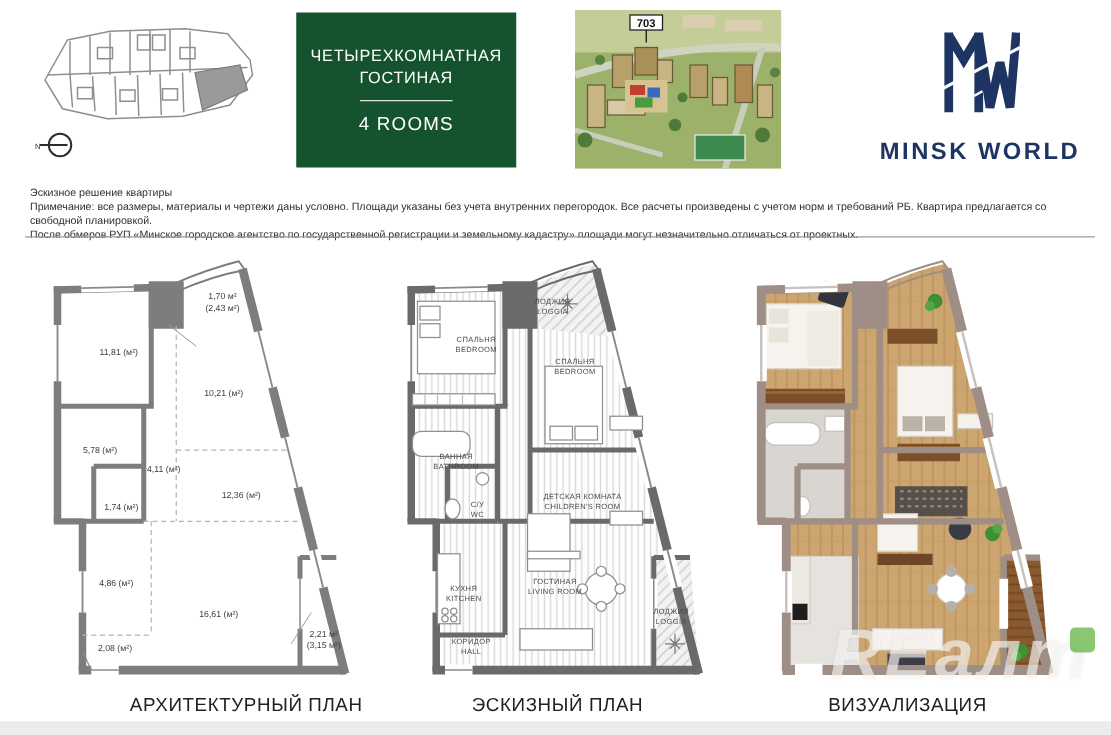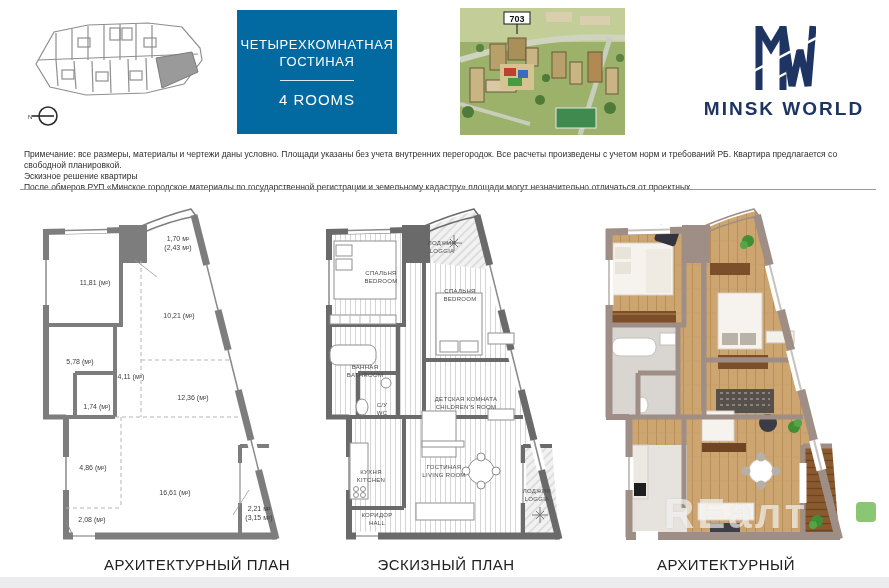--- a/index.html
+++ b/index.html
@@ -1,42 +1,42 @@
 <!DOCTYPE html>
 <html><head>
 <meta charset="utf-8">
 <style>
   html,body{margin:0;padding:0;background:#fff;}
   #page{position:relative;width:889px;height:588px;background:#ffffff;overflow:hidden;
         font-family:"Liberation Sans",sans-serif;}
   
   .schematic{position:absolute;left:26px;top:16px;}
-  .title-box{position:absolute;left:237px;top:10px;width:160px;height:124px;background:#0369a1;
+  .title-box{position:absolute;left:237px;top:10px;width:176px;height:124px;background:#14532d;
              display:flex;flex-direction:column;align-items:center;justify-content:center;color:#fff;}
   .title-box .t1{font-size:13px;letter-spacing:.6px;line-height:17px;text-align:center;}
   .title-box .div{width:74px;height:1px;background:rgba(255,255,255,.85);margin:10px 0;}
   .title-box .t2{font-size:15px;letter-spacing:1px;}
   .aerial{position:absolute;left:460px;top:8px;width:165px;height:127px;}
   .brand{position:absolute;left:688px;top:20px;width:192px;text-align:center;}
-  .brand .name{margin-top:4px;font-size:19px;font-weight:bold;letter-spacing:2px;color:#1e3563;}
+  .brand .name{margin-top:16px;font-size:19px;font-weight:bold;letter-spacing:2px;color:#1e3563;}
   
   .disc{position:absolute;left:24px;top:149px;width:850px;font-size:8.5px;line-height:11px;color:#2e2e2e;}
   .hr{position:absolute;left:20px;top:189px;width:856px;height:1px;background:#9a9a9a;}
   
   .plan{position:absolute;top:205px;}
   .plan svg{display:block;}
   .plan .lbl{position:absolute;transform:translate(-50%,-50%);font-size:7px;color:#3d3d3d;
              white-space:nowrap;text-align:center;line-height:8.5px;}
   .plan .room{position:absolute;transform:translate(-50%,-50%);font-size:6px;color:#4a4a4a;
               white-space:nowrap;text-align:center;line-height:7.5px;letter-spacing:.3px;}
   .caption{position:absolute;top:556px;font-size:15px;color:#212121;letter-spacing:.5px;text-align:center;width:260px;}
   .strip{position:absolute;left:0;top:577px;width:889px;height:11px;background:#ececef;}
-  .watermark{position:absolute;left:664px;top:490px;font-size:42px;font-weight:bold;
+  .watermark{position:absolute;left:664px;top:490px;font-size:56px;font-weight:bold;
              color:rgba(255,255,255,.6);letter-spacing:3px;z-index:5;
-             text-shadow:0 0 2px rgba(160,150,140,.25);}
+             text-shadow:0 0 2px rgba(160,150,140,.25);font-style:italic;}
   .wm-green{position:absolute;left:856px;top:502px;width:20px;height:20px;border-radius:4px;
             background:rgba(110,185,80,.8);z-index:5;}
 </style>
 </head>
 <body>
 
 <div id="page">
 
   <div class="schematic">
     <svg width="190" height="112" viewBox="0 0 190 112">
@@ -114,23 +114,23 @@
         <path d="M31,6 L31,70"></path>
         <path d="M31,8 L40,66 L48,30 L56,66 L61,6"></path>
       </g>
       <path d="M0,52 L64,18" stroke="#ffffff" stroke-width="2.5"></path>
       <path d="M14,64 L34,53" stroke="#ffffff" stroke-width="2"></path>
     </svg>
     <div class="name">MINSK WORLD</div>
   </div>
 
   <div class="disc">
+    <div>Эскизное решение квартиры</div>
     <div>Примечание: все размеры, материалы и чертежи даны условно. Площади указаны без учета внутренних перегородок. Все расчеты произведены с учетом норм и требований РБ. Квартира предлагается со свободной планировкой.</div>
-    <div>Эскизное решение квартиры</div>
-    <div>После обмеров РУП «Минское городское материалы по государственной регистрации и земельному кадастру» площади могут незначительно отличаться от проектных.</div>
+    <div>После обмеров РУП «Минское городское агентство по государственной регистрации и земельному кадастру» площади могут незначительно отличаться от проектных.</div>
   </div>
   <div class="hr"></div>
 
   <div class="plan" style="left:35px;width:250px;height:340px;">
     <svg width="250" height="340" viewBox="0 0 250 340">
       <path d="M11,27 L104,25 Q132,12 158,6 L162,12 L241,331 L31,331 L31,212 L11,212 Z" fill="#ffffff"></path>
       <g stroke="#7d7d7d" fill="none">
         <path d="M11,24 L11,212" stroke-width="6"></path>
         <path d="M8,212 L31,212" stroke-width="5"></path>
         <path d="M31,210 L31,332" stroke-width="6"></path>
@@ -391,16 +391,16 @@
         <path d="M205,258 L205,298" stroke="#fff" stroke-width="7"></path>
       </g>
     </svg>
   </div>
 
   <div class="watermark">REaлт</div>
   <div class="wm-green"></div>
 
   <div class="caption" style="left:316px;">ЭСКИЗНЫЙ ПЛАН</div>
   <div class="caption" style="left:67px;">АРХИТЕКТУРНЫЙ ПЛАН</div>
-  <div class="caption" style="left:596px;">АРХИТЕКТУРНЫЙ</div>
+  <div class="caption" style="left:596px;">ВИЗУАЛИЗАЦИЯ</div>
 
   <div class="strip"></div>
 </div>
 
 </body></html>

